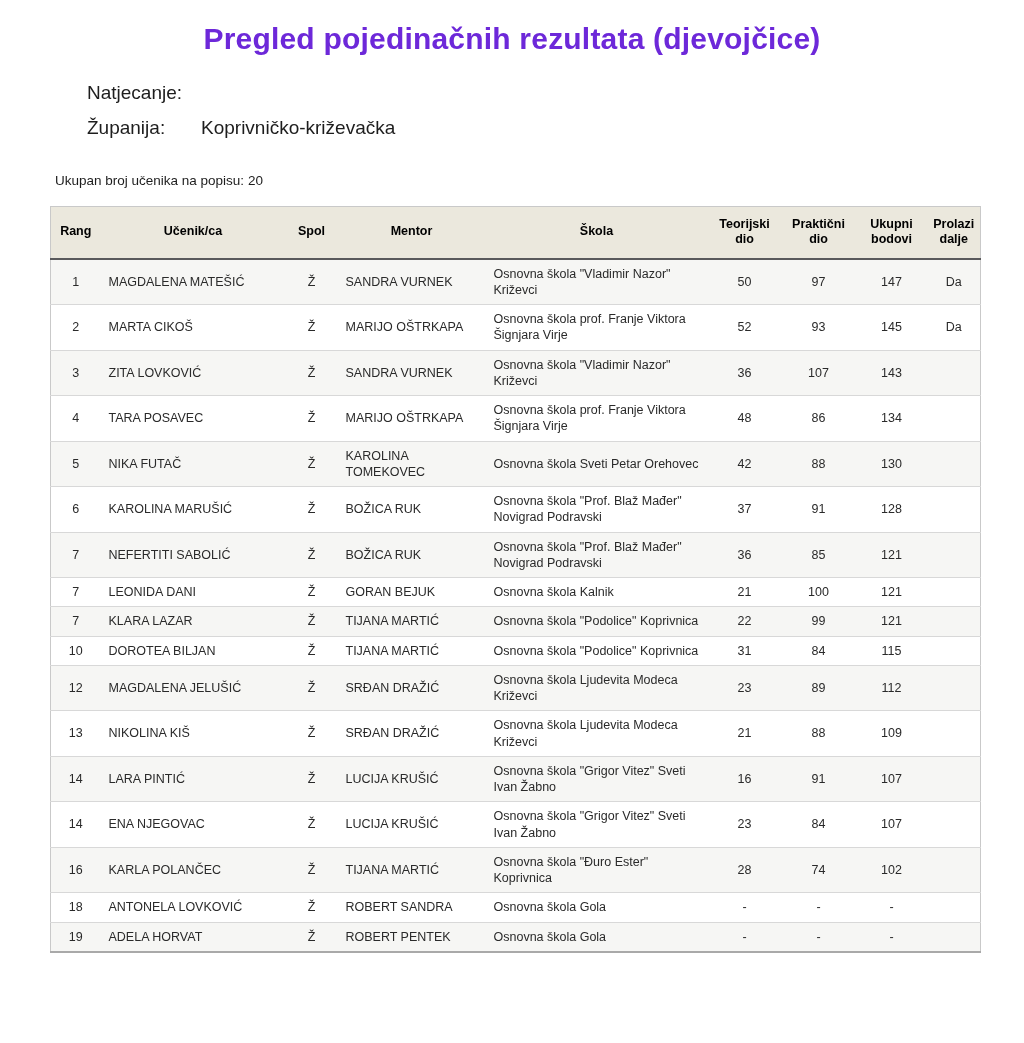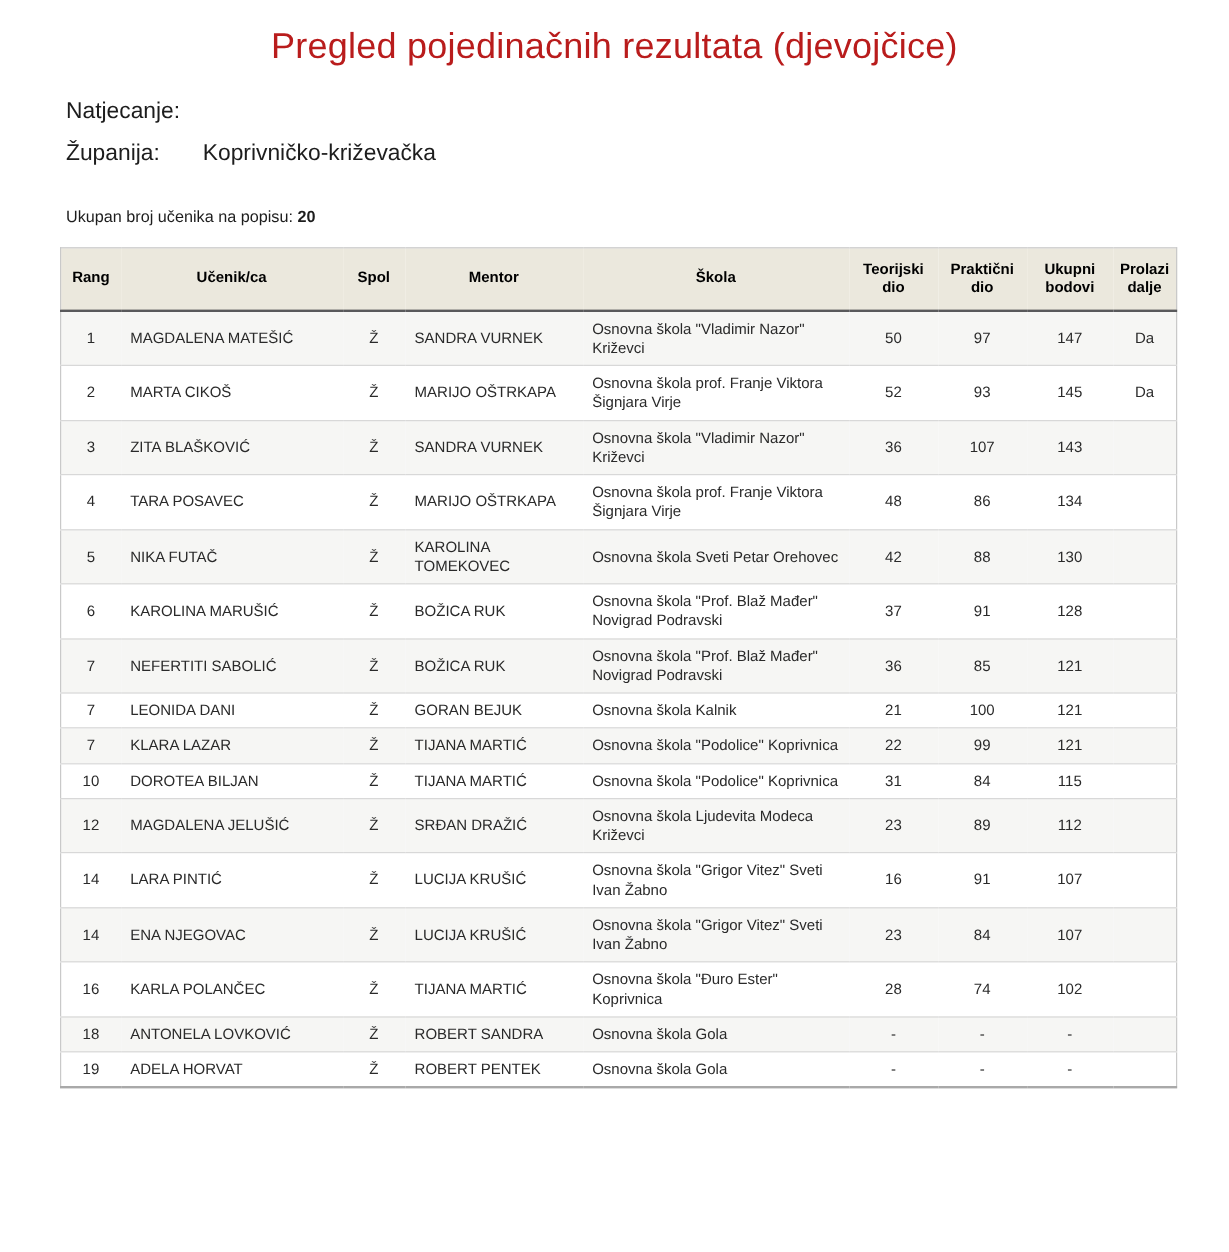--- a/index.html
+++ b/index.html
@@ -11,41 +11,42 @@
   }
   .page {
     width: 1024px;
     min-height: 1043px;
     background: #ffffff;
     padding-top: 22px;
   }
   .page-title {
     text-align: center;
     font-size: 30px;
-    font-weight: normal;
-    color: #b91c1c;
+    font-weight: bold;
+    color: #6d28d9;
     letter-spacing: 0.2px;
   }
   .meta-block {
     margin: 26px 0 0 55px;
   }
   .meta-row {
     display: flex;
     font-size: 19px;
     color: #1d1d1d;
     margin-bottom: 13px;
+    margin-left: 32px;
   }
   .meta-label { width: 114px; }
   .meta-value { }
   .count-line {
     margin: 34px 0 0 55px;
     font-size: 13.5px;
     color: #1d1d1d;
   }
-  .count-line b { font-weight: bold; }
+  .count-line b { font-weight: normal; }
 
   .table-wrap {
     margin: 18px 0 0 50px;
     width: 930px;
   }
   table.results {
     width: 930px;
     border-collapse: collapse;
     table-layout: fixed;
     font-size: 12.5px;
@@ -153,21 +154,21 @@
             <td class="c2">Ž</td>
             <td class="c3">MARIJO OŠTRKAPA</td>
             <td class="c4">Osnovna škola prof. Franje Viktora Šignjara Virje</td>
             <td class="c5">52</td>
             <td class="c6">93</td>
             <td class="c7">145</td>
             <td class="c8">Da</td>
           </tr>
           <tr>
             <td class="c0">3</td>
-            <td class="c1">ZITA BLAŠKOVIĆ</td>
+            <td class="c1">ZITA LOVKOVIĆ</td>
             <td class="c2">Ž</td>
             <td class="c3">SANDRA VURNEK</td>
             <td class="c4">Osnovna škola "Vladimir Nazor" Križevci</td>
             <td class="c5">36</td>
             <td class="c6">107</td>
             <td class="c7">143</td>
             <td class="c8"></td>
           </tr>
           <tr>
             <td class="c0">4</td>
@@ -251,20 +252,31 @@
             <td class="c1">MAGDALENA JELUŠIĆ</td>
             <td class="c2">Ž</td>
             <td class="c3">SRĐAN DRAŽIĆ</td>
             <td class="c4">Osnovna škola Ljudevita Modeca Križevci</td>
             <td class="c5">23</td>
             <td class="c6">89</td>
             <td class="c7">112</td>
             <td class="c8"></td>
           </tr>
           <tr>
+            <td class="c0">13</td>
+            <td class="c1">NIKOLINA KIŠ</td>
+            <td class="c2">Ž</td>
+            <td class="c3">SRĐAN DRAŽIĆ</td>
+            <td class="c4">Osnovna škola Ljudevita Modeca Križevci</td>
+            <td class="c5">21</td>
+            <td class="c6">88</td>
+            <td class="c7">109</td>
+            <td class="c8"></td>
+          </tr>
+          <tr>
             <td class="c0">14</td>
             <td class="c1">LARA PINTIĆ</td>
             <td class="c2">Ž</td>
             <td class="c3">LUCIJA KRUŠIĆ</td>
             <td class="c4">Osnovna škola "Grigor Vitez" Sveti Ivan Žabno</td>
             <td class="c5">16</td>
             <td class="c6">91</td>
             <td class="c7">107</td>
             <td class="c8"></td>
           </tr>

